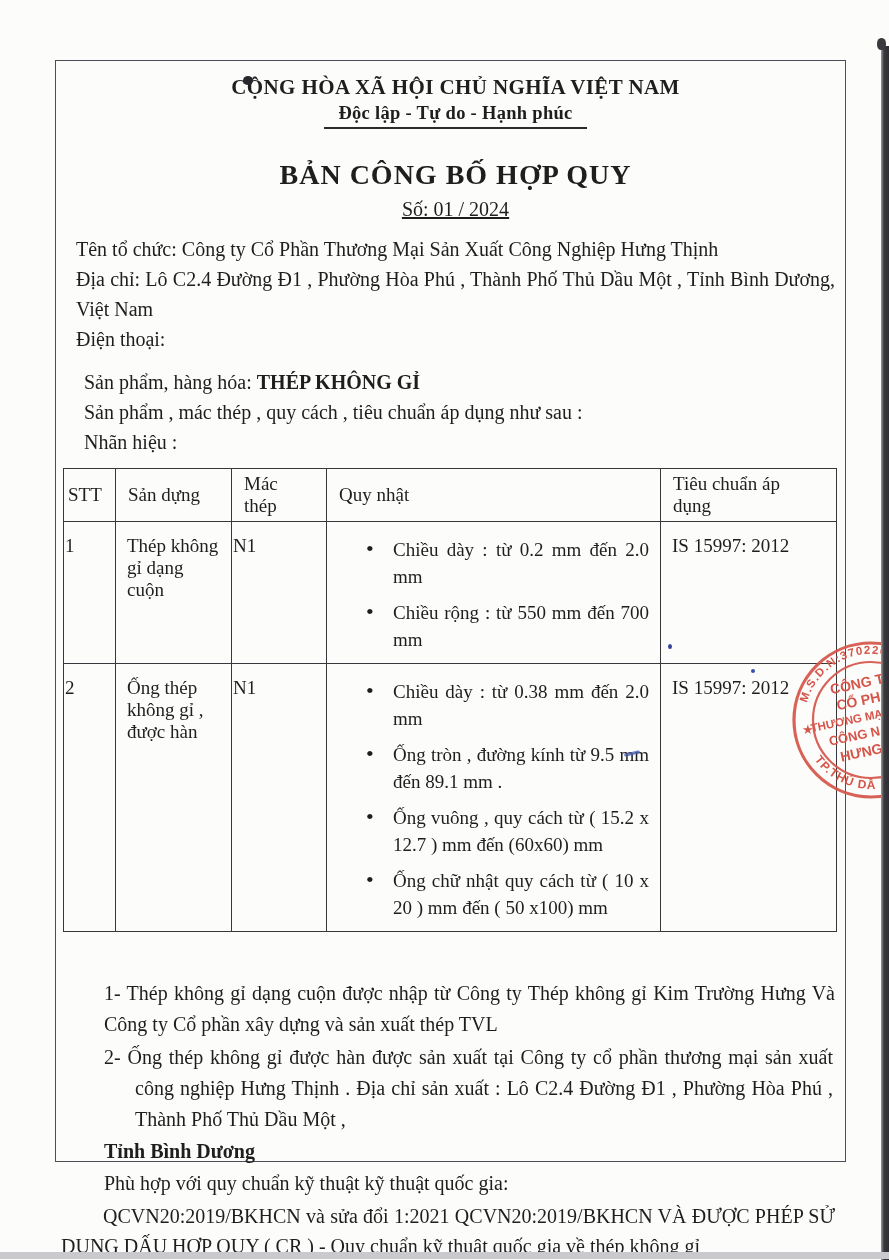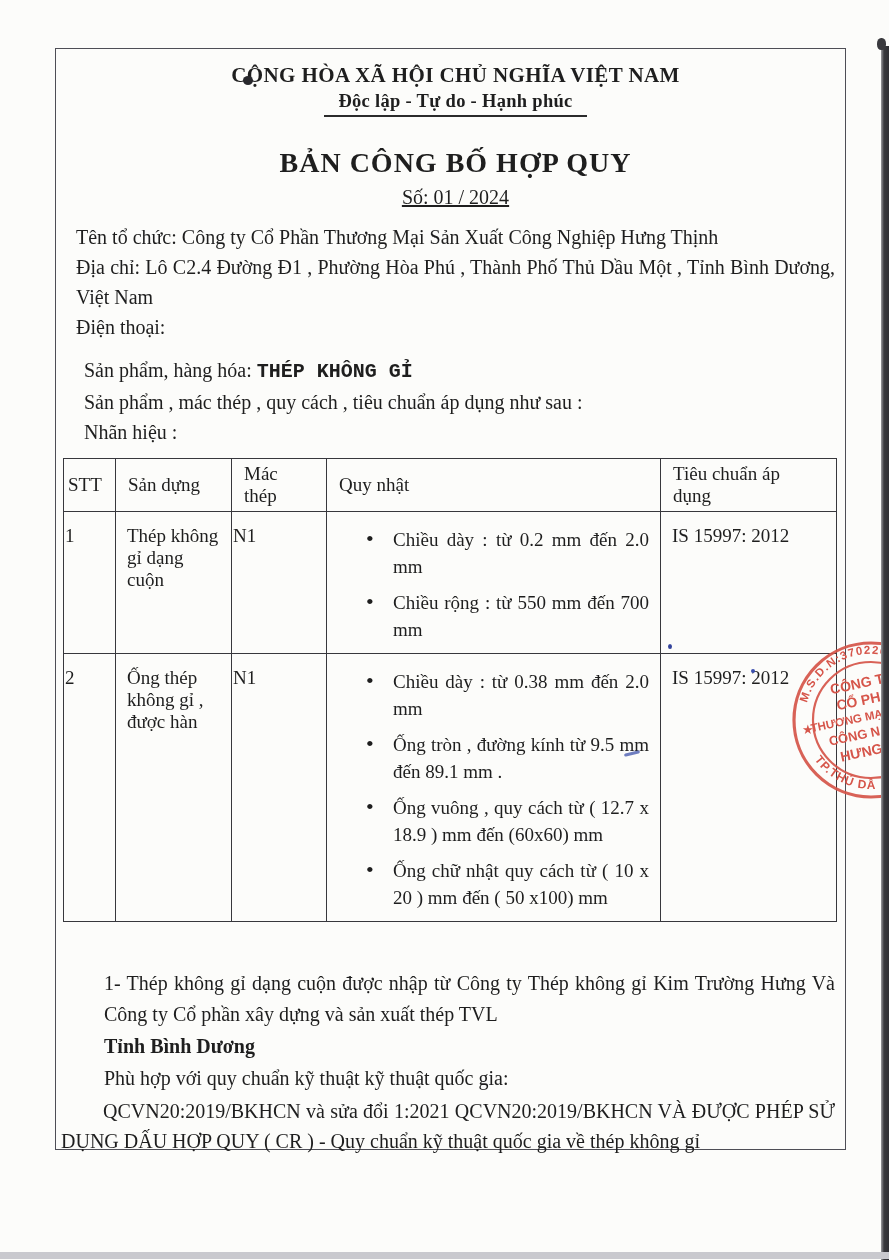--- a/index.html
+++ b/index.html
@@ -5,41 +5,41 @@
 <style>
   html,body{margin:0;padding:0;}
   body{
     width:889px;height:1260px;position:relative;overflow:hidden;
     background:#fcfcfa;
     font-family:"Liberation Serif","DejaVu Serif",serif;
     color:#1e1e1e;
   }
   
   .doc-frame{
-    position:absolute;left:55px;top:48px;width:791px;height:1102px;
+    position:absolute;left:55px;top:60px;width:791px;height:1102px;
     border:1.6px solid #4e4e56;background:transparent;
     box-sizing:border-box;
     padding:12px 10px 0 20px;
   }
   
   .c{text-align:center;}
   .country{font-size:21px;font-weight:bold;letter-spacing:.4px;margin:2px 0 0 0;}
   .motto-wrap{margin:3px 0 0 0;}
   .motto{
     display:inline-block;font-size:18.5px;font-weight:bold;
     border-bottom:2px solid #2b2b2b;padding:0 14px 3px 14px;letter-spacing:.3px;
   }
   .doc-title{font-size:28px;font-weight:bold;letter-spacing:1px;margin:30px 0 0 0;}
   .doc-number{font-size:20px;margin:7px 0 0 0;text-decoration:underline;}
   
   p{margin:0;}
   .body-block{margin-top:13px;font-size:20px;line-height:30px;}
   .jus{text-align:justify;}
   .indent-sm{margin-left:8px;}
-  .bold{font-weight:bold;font-family:Liberation Mono, monospace;}
+  .bold{font-weight:bold;}
   
   table.spec{
     border-collapse:collapse;table-layout:fixed;
     margin:11px 0 0 -13px;width:773px;
     font-size:19px;
   }
   table.spec td,table.spec th{
     border:1.4px solid #37373c;vertical-align:top;box-sizing:border-box;
     font-weight:normal;text-align:left;
   }
@@ -144,31 +144,32 @@
       <td class="cell-tc">IS 15997: 2012</td>
     </tr>
     <tr class="r2">
       <td class="cell-stt">2</td>
       <td class="cell-sp">Ống thép không gỉ , được hàn</td>
       <td class="cell-mt">N1</td>
       <td>
         <ul class="specs">
           <li>Chiều dày : từ 0.38 mm đến 2.0 mm</li>
           <li>Ống tròn , đường kính từ 9.5 mm đến 89.1 mm .</li>
-          <li>Ống vuông , quy cách từ ( 12.7 x 18.9 ) mm đến (60x60) mm</li>
+          <li>Ống vuông , quy cách từ ( 15.2 x 12.7 ) mm đến (60x60) mm</li>
           <li>Ống chữ nhật quy cách từ ( 10 x 20 ) mm đến ( 50 x100) mm</li>
         </ul>
       </td>
       <td class="cell-tc">IS 15997: 2012</td>
     </tr>
   </tbody>
     </table>
 
   <div class="notes">
     <p class="note-1">1- Thép không gỉ dạng cuộn được nhập từ Công ty Thép không gỉ Kim Trường Hưng Và Công ty Cổ phần xây dựng và sản xuất thép TVL</p>
+    <p class="note-2">2- Ống thép không gỉ được hàn được sản xuất tại Công ty cổ phần thương mại sản xuất công nghiệp Hưng Thịnh . Địa chỉ sản xuất : Lô C2.4 Đường Đ1 , Phường Hòa Phú , Thành Phố Thủ Dầu Một ,</p>
     <p class="note-3">Tỉnh Bình Dương</p>
     <p class="note-4">Phù hợp với quy chuẩn kỹ thuật kỹ thuật quốc gia:</p>
     <p class="note-5">QCVN20:2019/BKHCN và sửa đổi 1:2021 QCVN20:2019/BKHCN VÀ ĐƯỢC PHÉP SỬ DỤNG DẤU HỢP QUY ( CR ) -  Quy chuẩn kỹ thuật quốc gia về thép không gỉ</p>
   </div>
 
 </div>
 
 <div class="stamp">
   <svg width="149" height="250" viewBox="0 0 149 250">
     <g fill="none" stroke="#d6554a" opacity="0.92">

